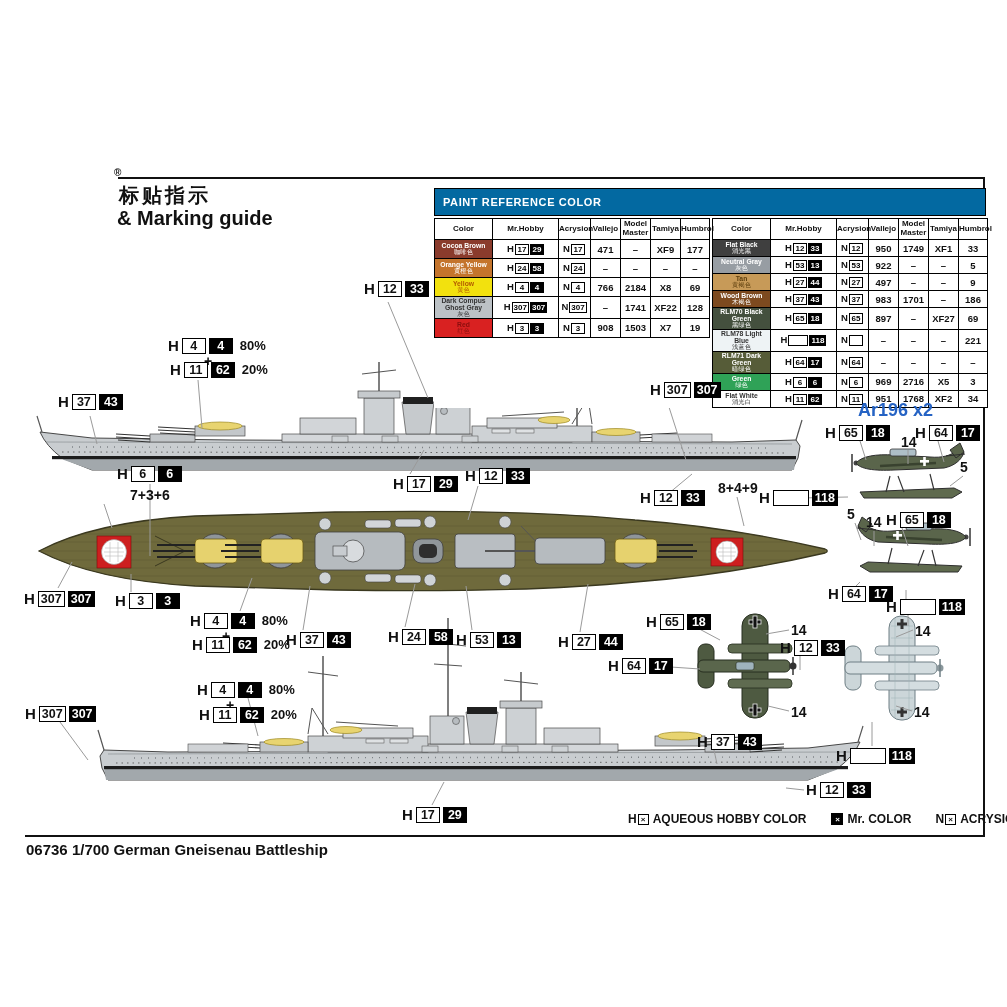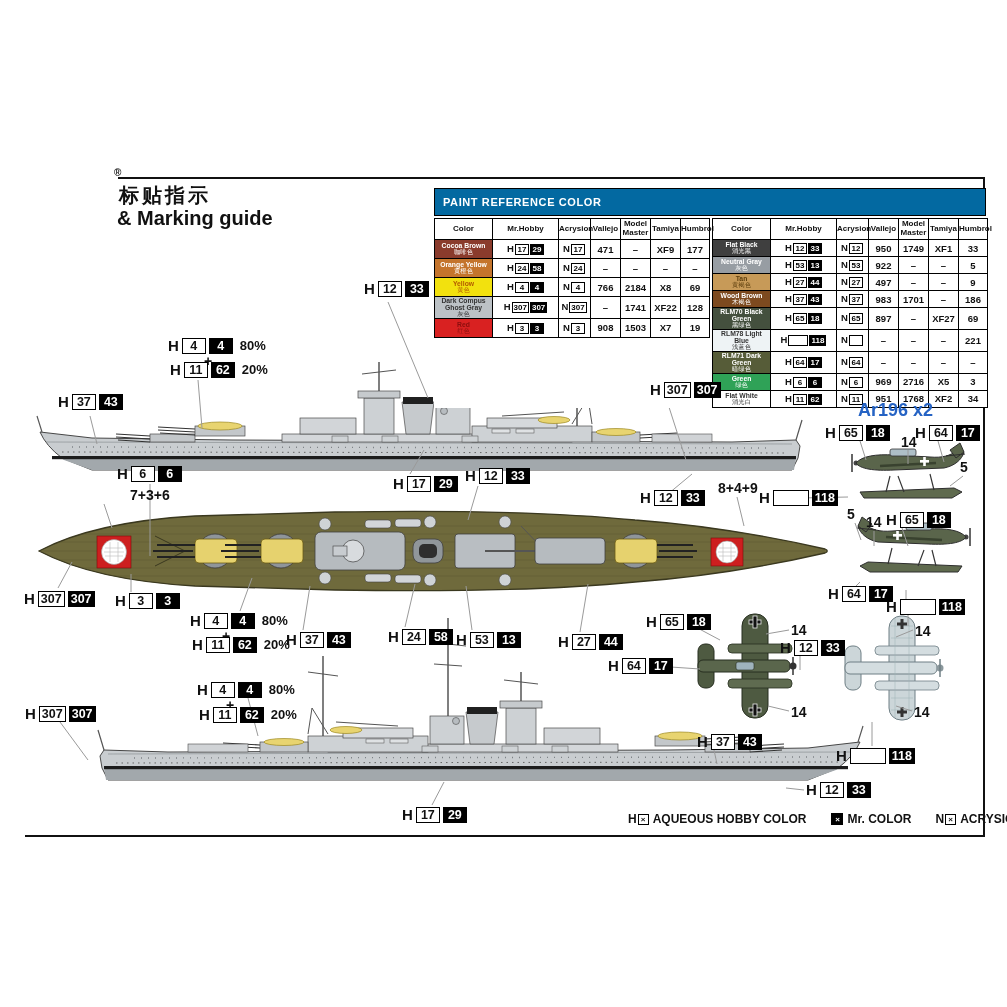--- a/index.html
+++ b/index.html
@@ -61,20 +61,21 @@
 <div class="page">
 
   <div class="frame" style="left:118px;top:177px;width:867px;height:2px;"></div>
   <div class="frame" style="left:983px;top:177px;width:2px;height:660px;"></div>
   <div class="frame" style="left:25px;top:835px;width:960px;height:2px;"></div>
 
   <div class="reg">®</div>
   <div class="title-cn">标贴指示</div>
   <div class="title-en">&amp; Marking guide</div>
   <div class="ar196" id="ar196label" style="color: rgb(37, 99, 196);">Ar196 x2</div>
+  <div class="footer">06736 1/700  German Gneisenau Battleship</div>
 
   <div class="pt">
     <div class="pt-title">PAINT  REFERENCE COLOR</div>
     <div class="pt-tables">
       <table class="ptab t-left">
         <colgroup>
             <col style="width:58px">
             <col style="width:66px">
             <col style="width:32px">
             <col style="width:30px">

